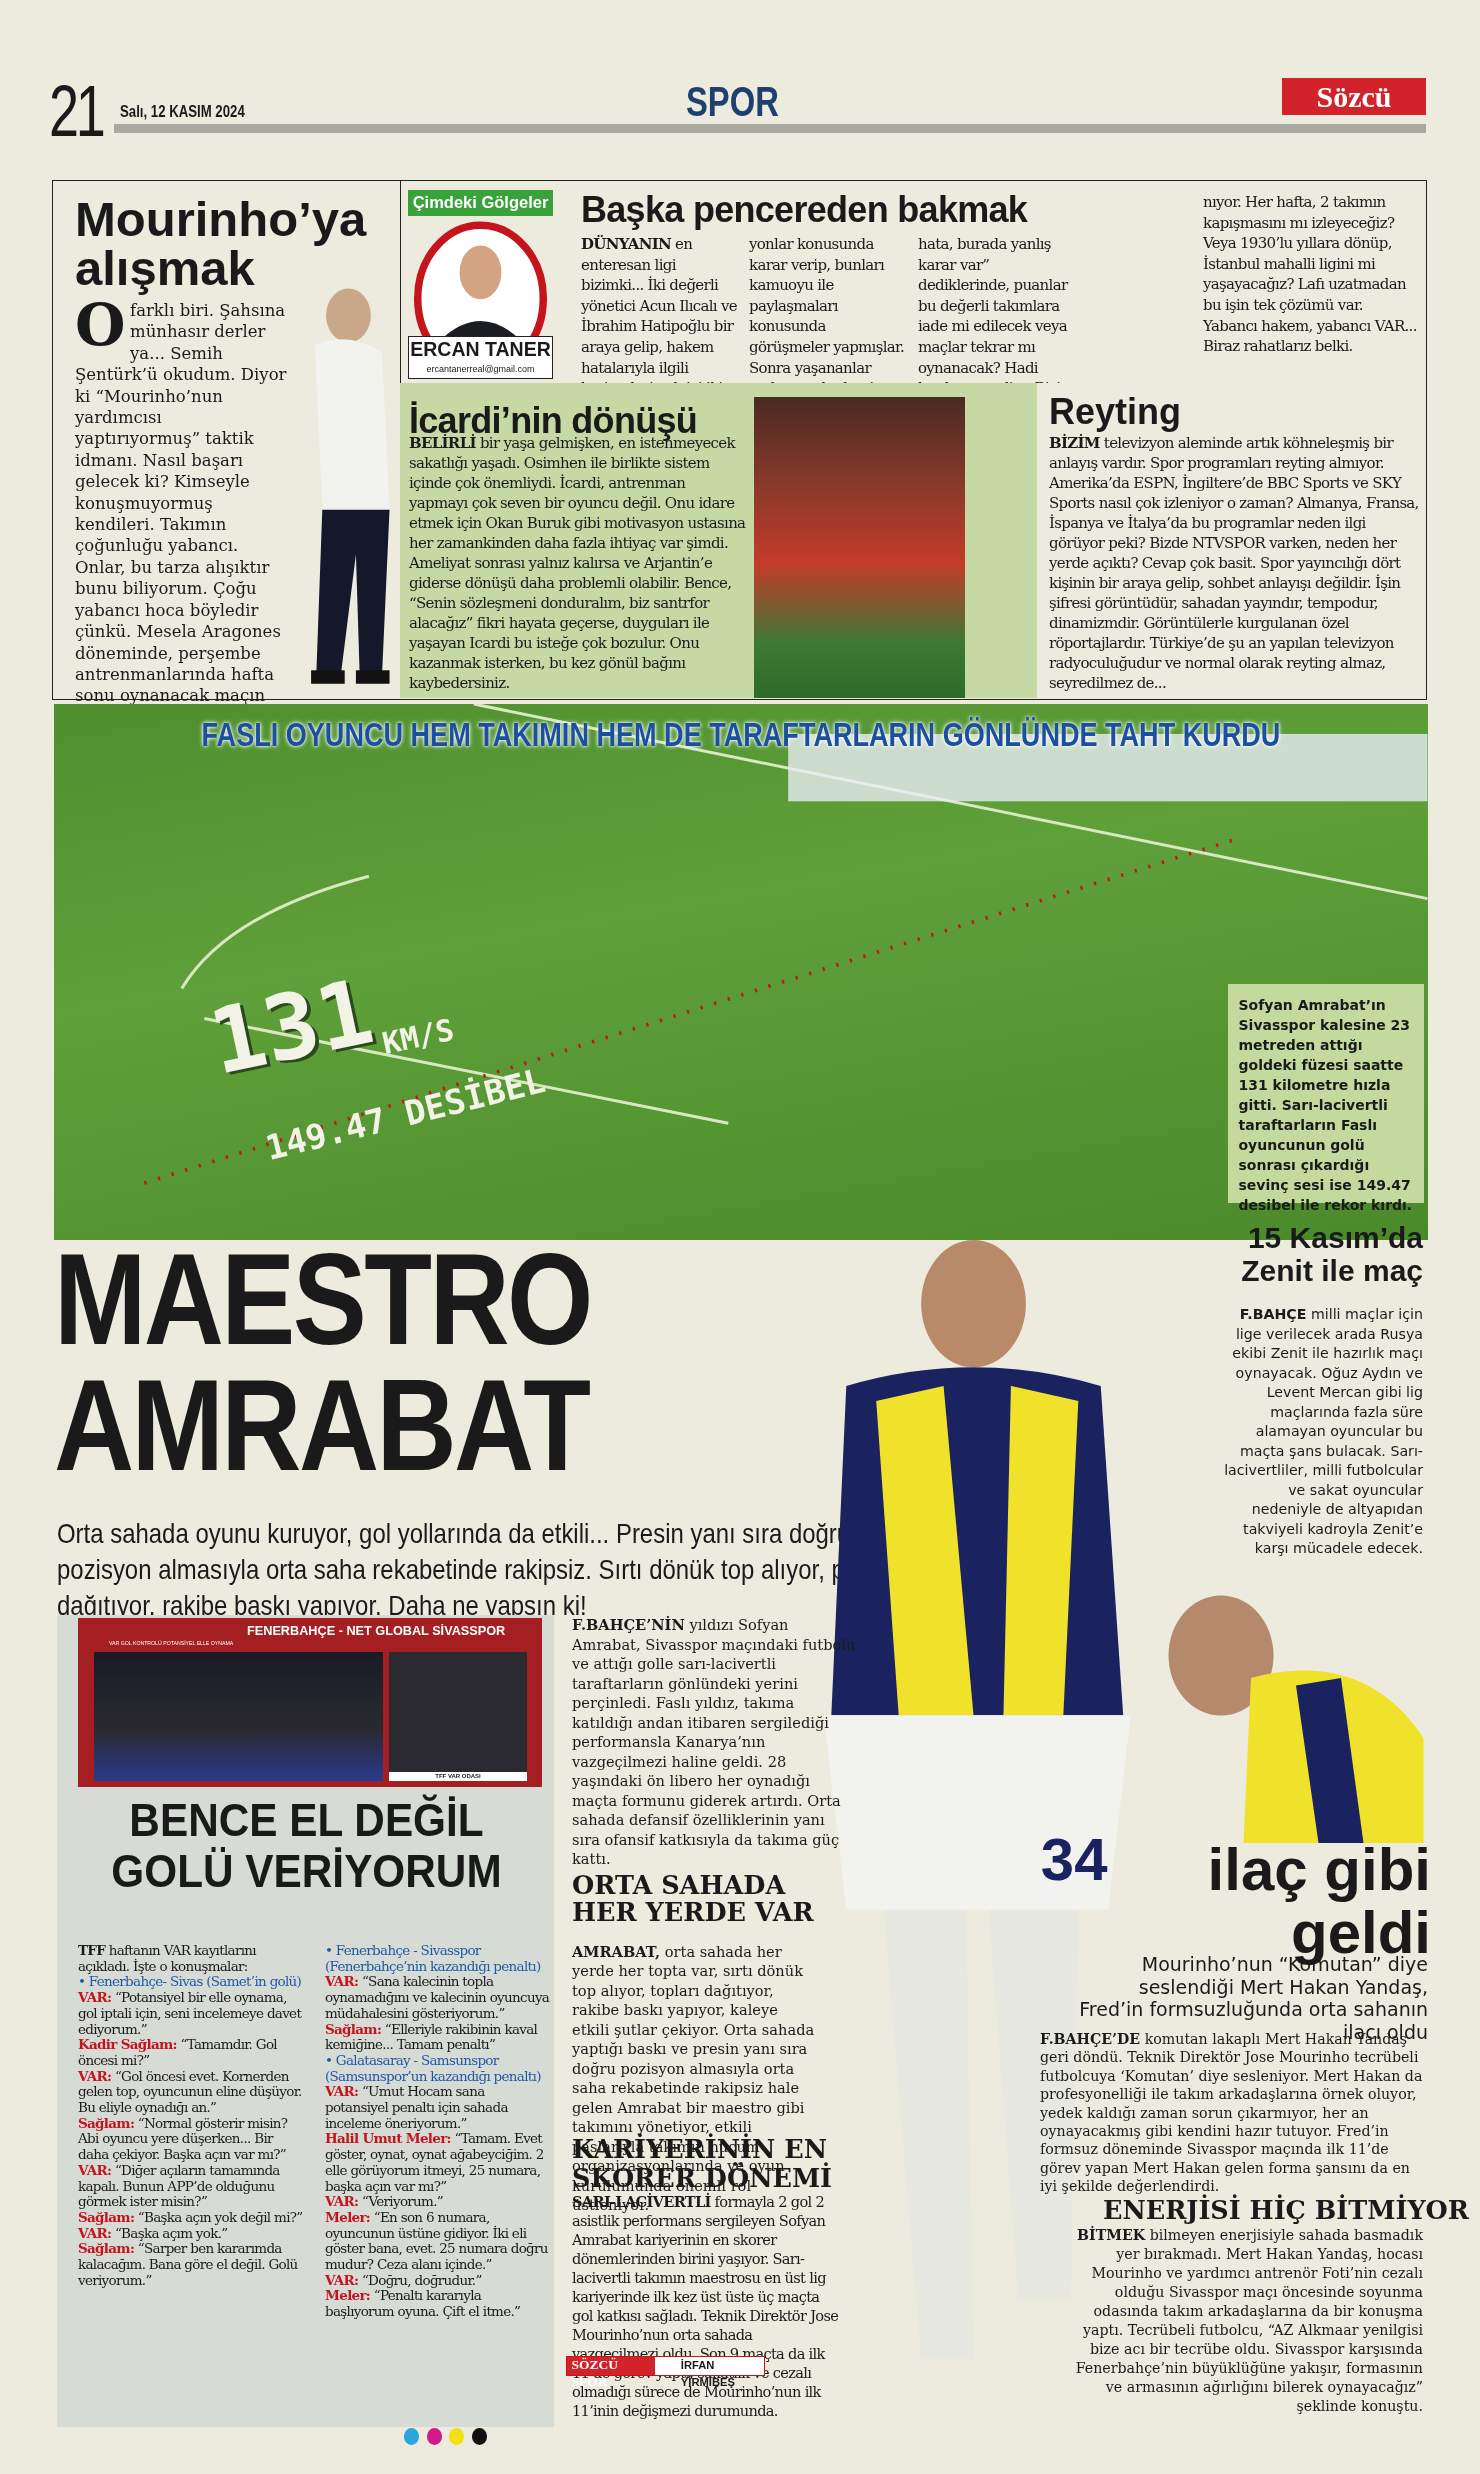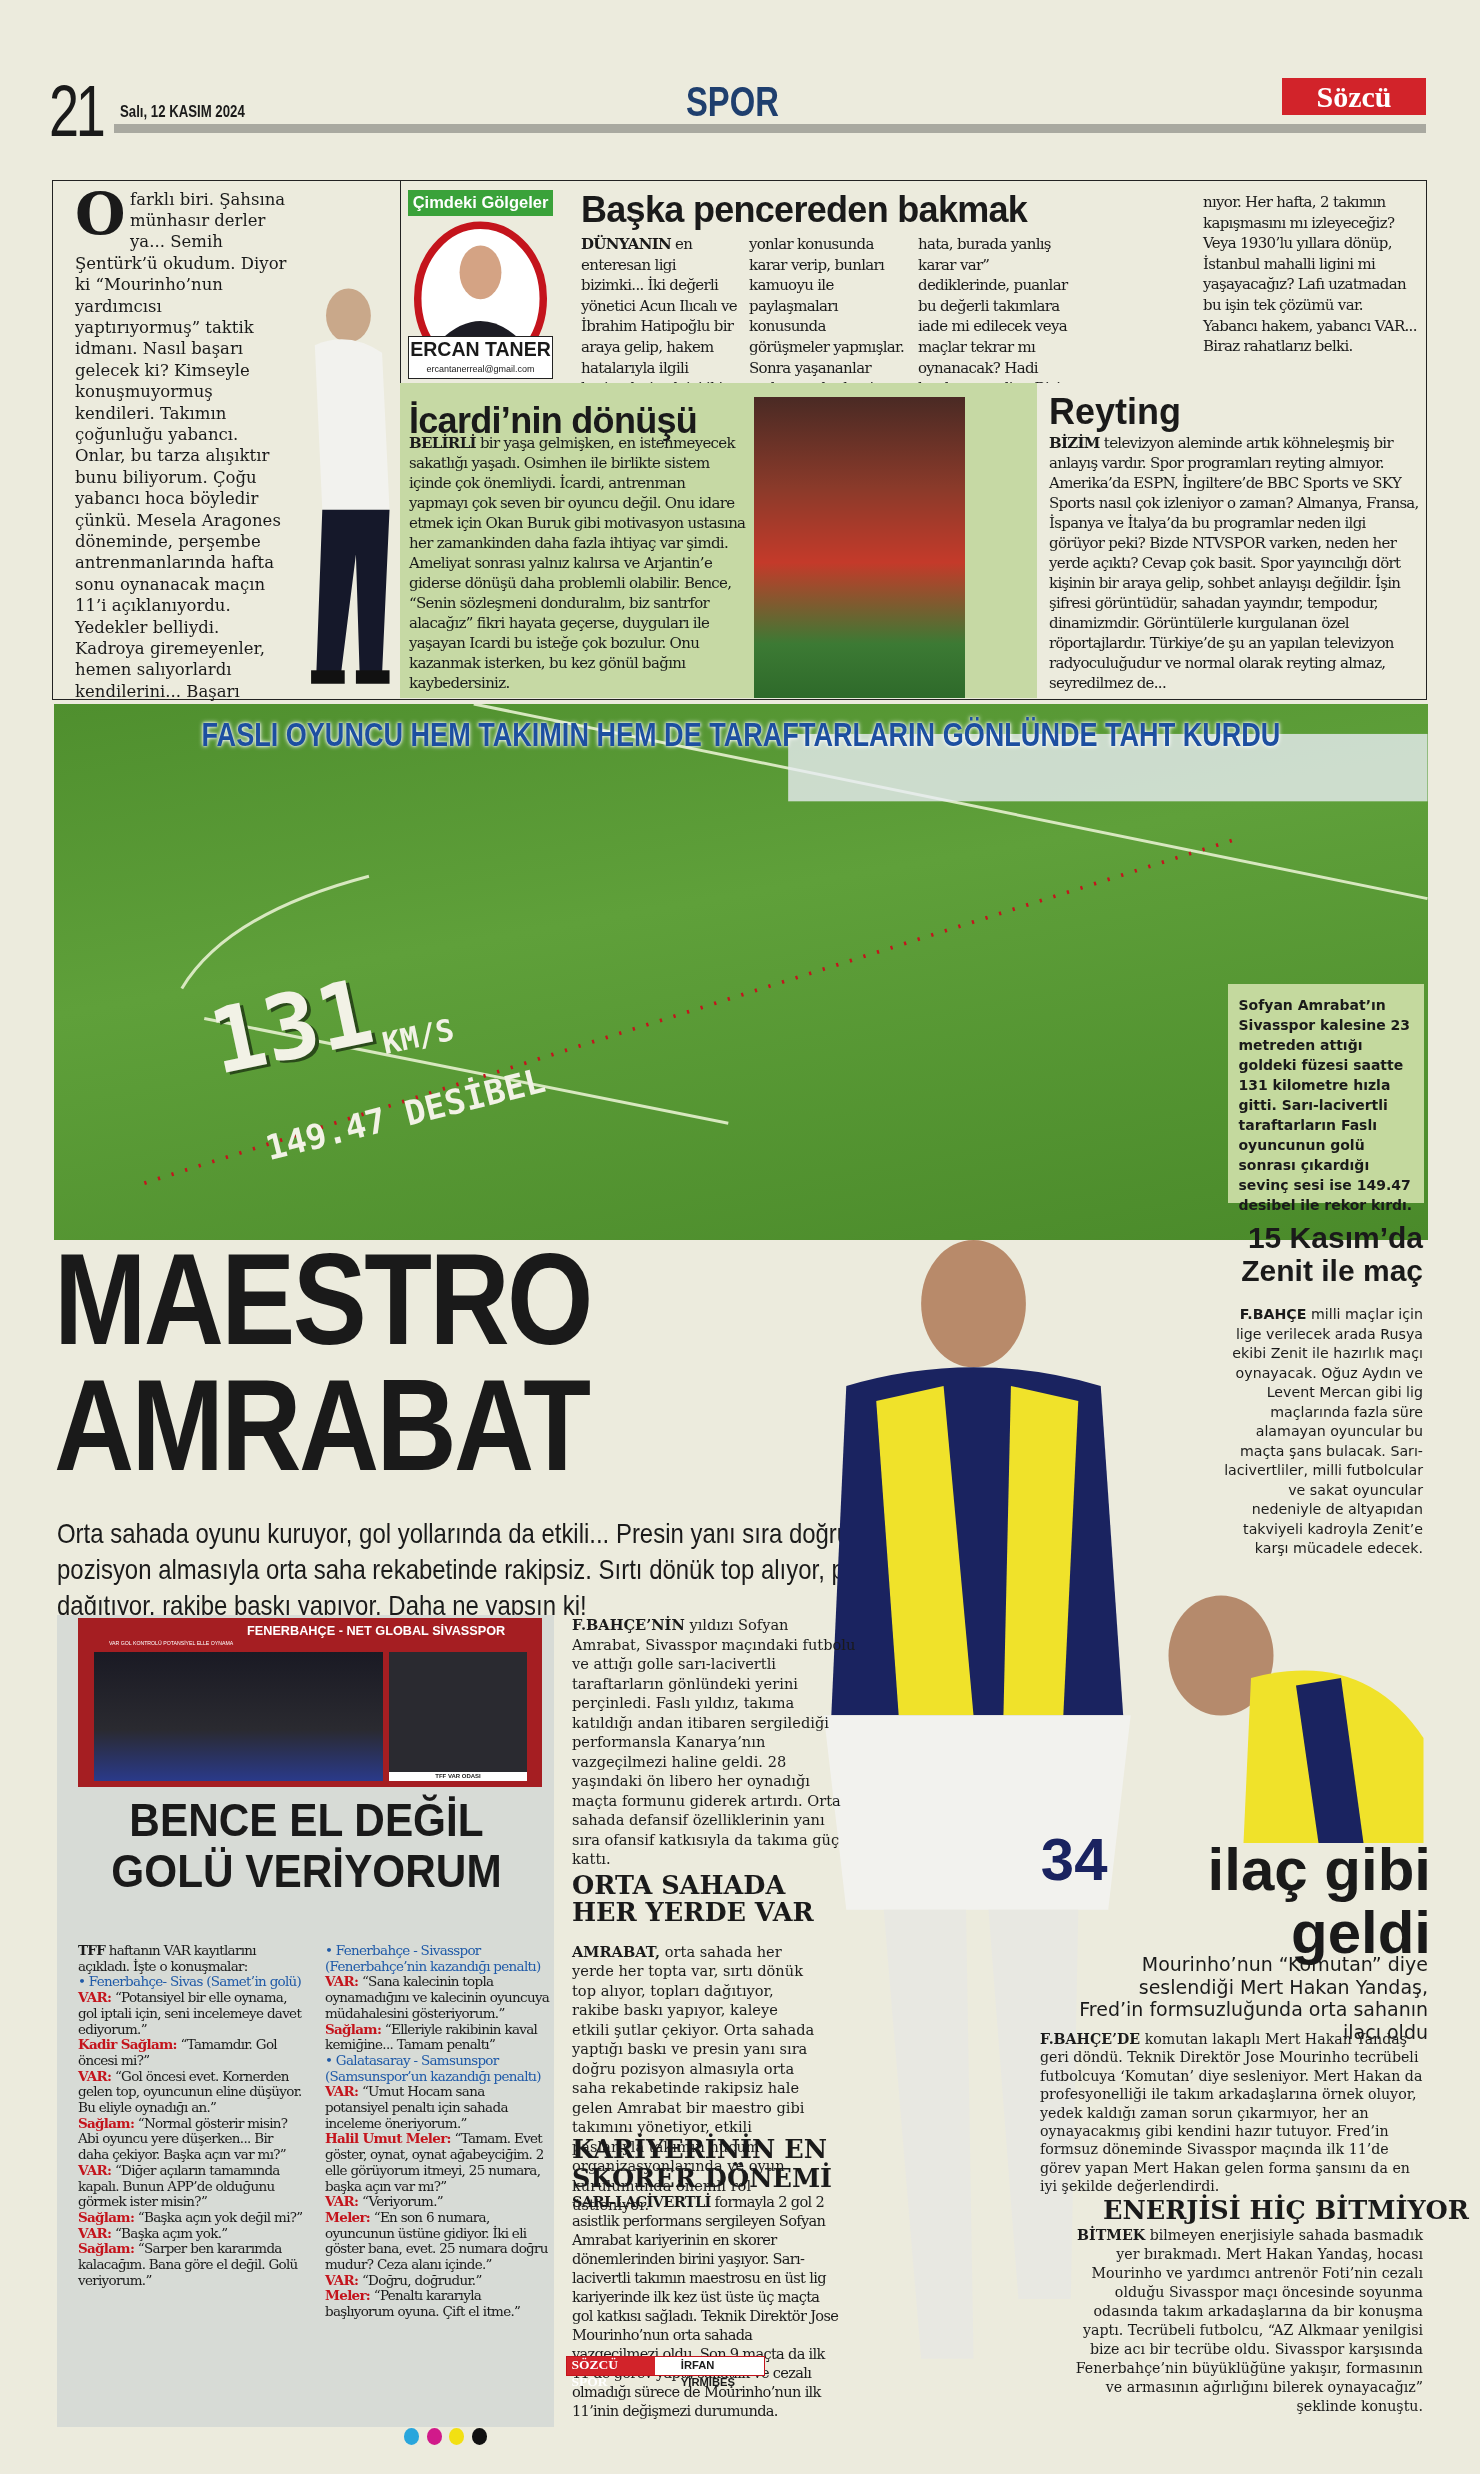--- a/index.html
+++ b/index.html
@@ -81,20 +81,21 @@
 <body>
 
 <div id="pnum" class="abs">21</div>
 <div id="date" class="abs">Salı, 12 KASIM 2024</div>
 <div id="section" class="abs">SPOR</div>
 <div id="logo" class="abs">Sözcü</div>
 <div id="hrule" class="abs"></div>
 
 <div id="topbox" class="abs"></div>
 <div id="mourinho" class="abs">
+  <h1>Mourinho’ya alışmak</h1>
   <div class="body"><span class="dropcap">O</span><span>farklı biri. Şahsına münhasır derler ya... Semih Şentürk’ü okudum. Diyor ki “Mourinho’nun yardımcısı yaptırıyormuş” taktik idmanı. Nasıl başarı gelecek ki? Kimseyle konuşmuyormuş kendileri. Takımın çoğunluğu yabancı. Onlar, bu tarza alışıktır bunu biliyorum. Çoğu yabancı hoca böyledir çünkü. Mesela Aragones döneminde, perşembe antrenmanlarında hafta sonu oynanacak maçın 11’i açıklanıyordu. Yedekler belliydi. Kadroya giremeyenler, hemen salıyorlardı kendilerini... Başarı gelmedi. Bu anlayış, yerli oyuncuları çok rahatsız eder. Bunu net biliyorum.</span></div>
 </div>
 <svg id="coach" class="abs" viewBox="0 0 170 550">
   <ellipse cx="105" cy="40" rx="30" ry="36" fill="#c9a88a"></ellipse>
   <path d="M60 80 Q105 60 150 90 L160 300 L70 300 Z" fill="#f2f2ee"></path>
   <path d="M70 300 L160 300 L150 520 L120 520 L115 360 L95 520 L62 520 Z" fill="#15182a"></path>
   <rect x="55" y="515" width="45" height="18" fill="#111"></rect>
     <rect x="115" y="515" width="45" height="18" fill="#111"></rect>
 </svg>
 

